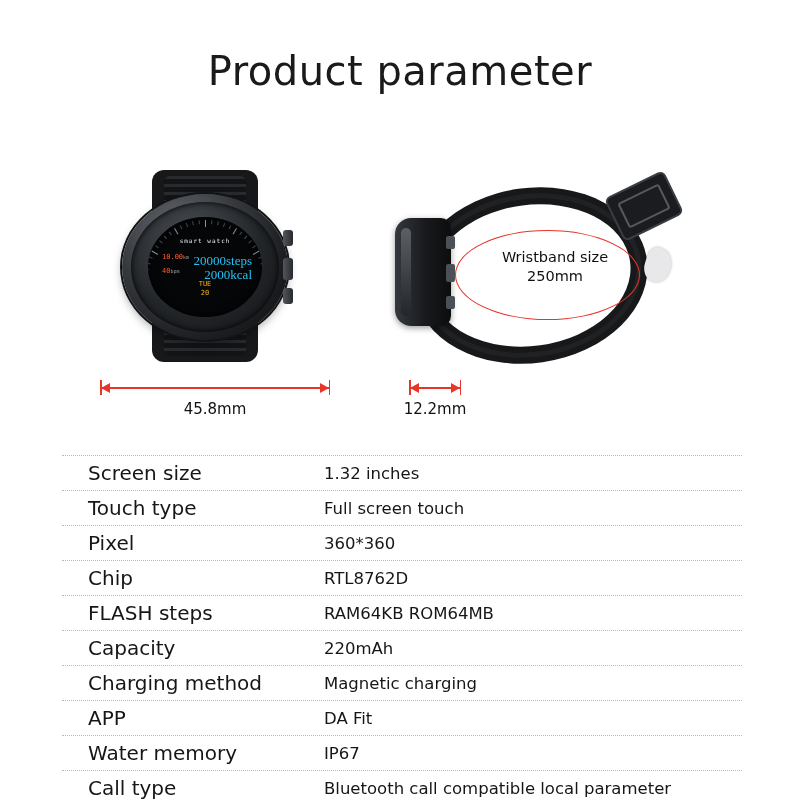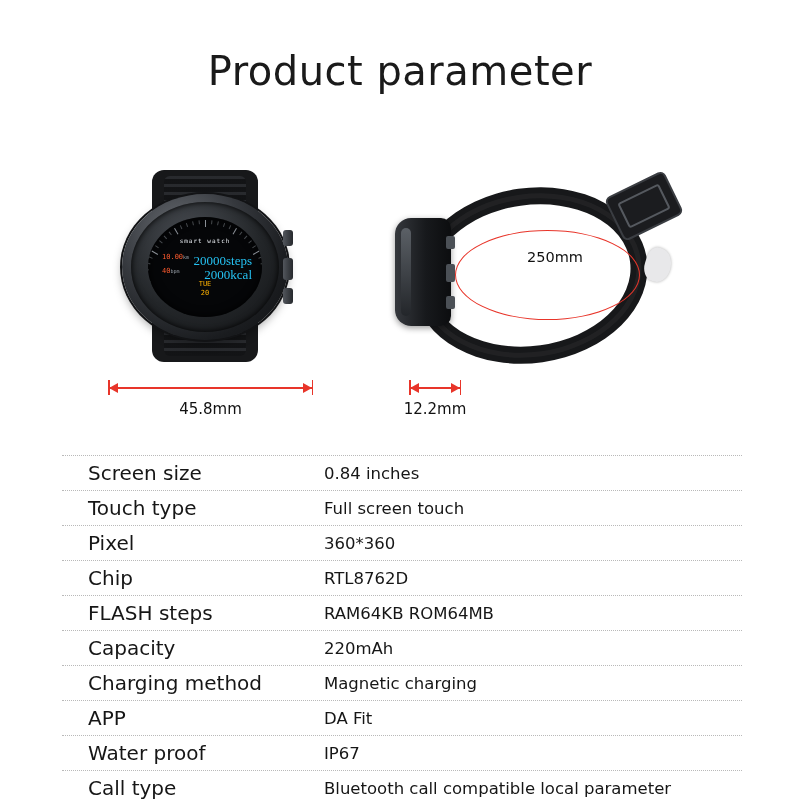--- a/index.html
+++ b/index.html
@@ -293,21 +293,21 @@
   .dim .arrow.r { right: 1px; border-left: 9px solid #e8352a; }
   .dim .label {
     position: absolute;
     top: 20px;
     left: 50%;
     transform: translateX(-50%);
     white-space: nowrap;
     font-size: 15px;
     color: #111;
   }
-  .dim-left { left: 108px; top: 210px; width: 205px; }
+  .dim-left { left: 100px; top: 210px; width: 230px; }
   .dim-right { left: 409px; top: 210px; width: 52px; }
 
   
   .spec-table {
     position: absolute;
     left: 62px;
     top: 455px;
     width: 680px;
   }
   .spec-row {
@@ -417,20 +417,21 @@
       <div class="band-tip"></div>
       <div class="side-case">
         <div class="side-btn b1"></div>
         <div class="side-btn b2"></div>
         <div class="side-btn b3"></div>
       </div>
     </div>
 
     <div class="ellipse"></div>
     <div class="ellipse-label">
+      <div>Wristband size</div>
       <div>250mm</div>
     </div>
 
     <div class="dim dim-left">
       <div class="line"></div>
       <div class="cap l"></div>
       <div class="cap r"></div>
       <div class="arrow l"></div>
       <div class="arrow r"></div>
       <div class="label">45.8mm</div>
@@ -444,21 +445,21 @@
       <div class="arrow r"></div>
       <div class="label">12.2mm</div>
     </div>
 
   </div>
 
   <div class="spec-table">
 
     <div class="spec-row">
       <div class="spec-label">Screen size</div>
-      <div class="spec-value">0.84 inches</div>
+      <div class="spec-value">1.32 inches</div>
     </div>
 
     <div class="spec-row">
       <div class="spec-label">Touch type</div>
       <div class="spec-value">Full screen touch</div>
     </div>
 
     <div class="spec-row">
       <div class="spec-label">Pixel</div>
       <div class="spec-value">360*360</div>
@@ -483,21 +484,21 @@
       <div class="spec-label">Charging method</div>
       <div class="spec-value">Magnetic charging</div>
     </div>
 
     <div class="spec-row">
       <div class="spec-label">APP</div>
       <div class="spec-value">DA Fit</div>
     </div>
 
     <div class="spec-row">
-      <div class="spec-label">Water proof</div>
+      <div class="spec-label">Water memory</div>
       <div class="spec-value">IP67</div>
     </div>
 
     <div class="spec-row">
       <div class="spec-label">Call type</div>
       <div class="spec-value">Bluetooth call compatible local parameter</div>
     </div>
 
   </div>
 

